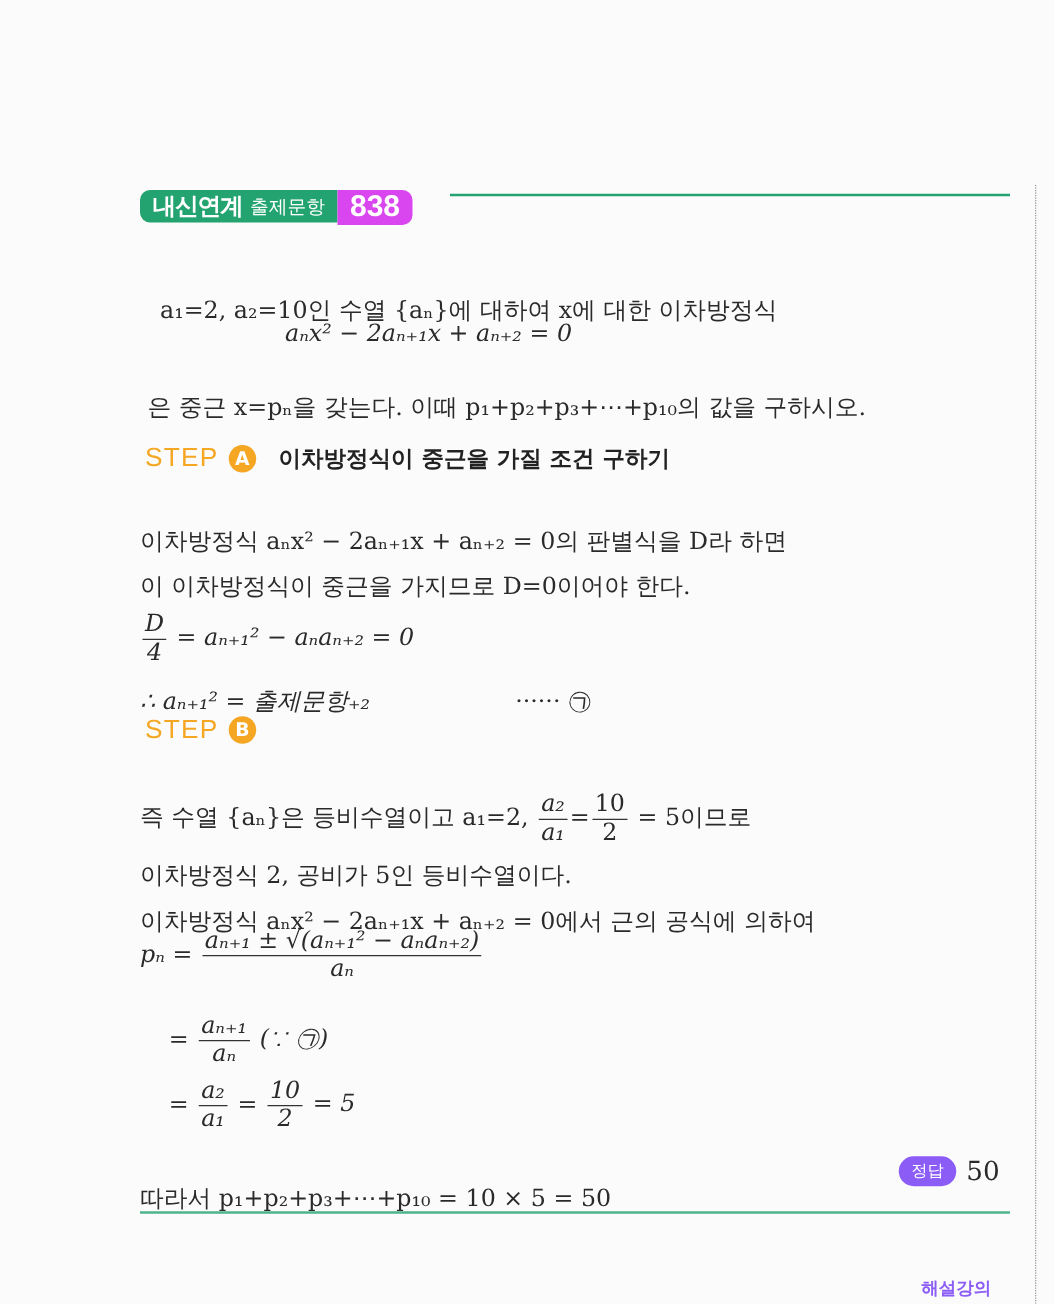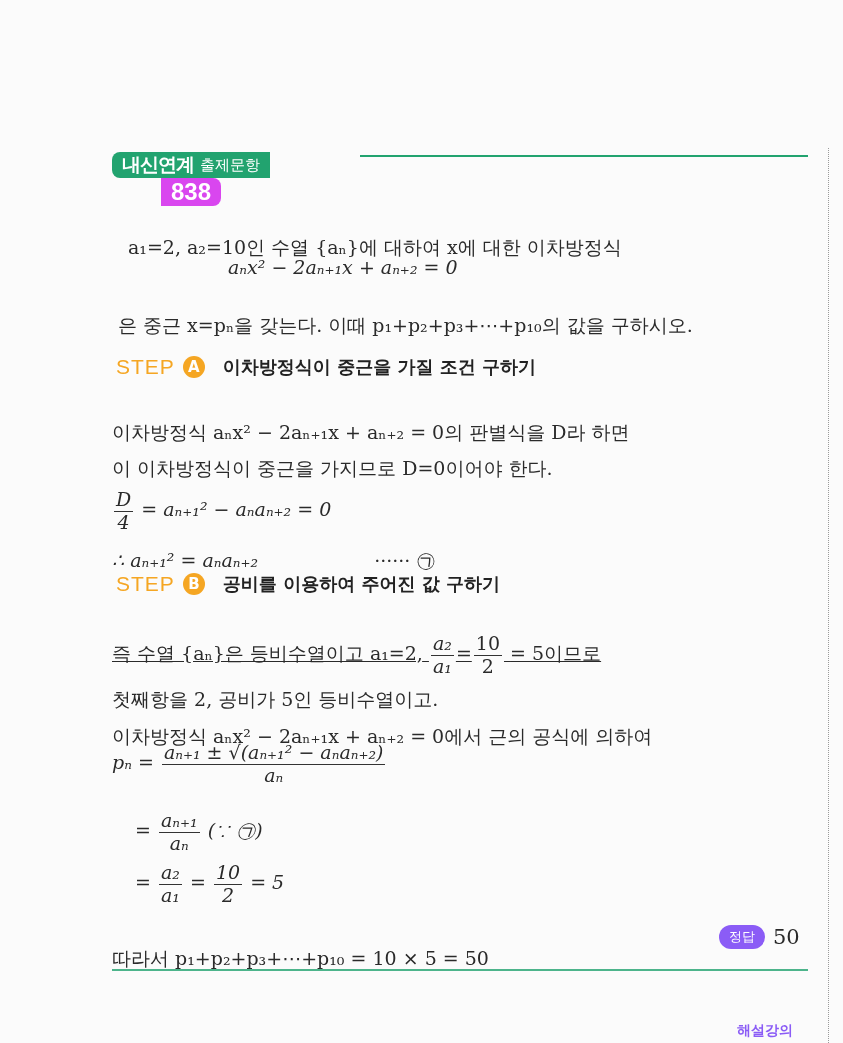--- a/index.html
+++ b/index.html
@@ -1,19 +1,19 @@
 <!DOCTYPE html>
 <html><head>
 <meta charset="utf-8">
 <style>
   html,body{margin:0;padding:0;}
   body{width:843px;height:1043px;background:#fbfbfb;position:relative;overflow:hidden;
        font-family:"DejaVu Sans","Liberation Sans",sans-serif;color:#2a2a2a;}
   .dotted-margin{position:absolute;left:828px;top:148px;height:895px;border-left:1px dotted #9a9a9a;}
-  .header{position:absolute;left:112px;top:152px;display:flex;align-items:center;height:36px;flex-direction:column;}
+  .header{position:absolute;left:112px;top:152px;display:flex;align-items:flex-start;height:36px;}
   .hdr-green{background:#22a36f;color:#fff;border-radius:8px 0 0 8px;padding:0 10px;display:flex;align-items:center;gap:6px;}
   .hdr-bold{font-weight:bold;font-size:19px;letter-spacing:-1px;}
   .hdr-sub{font-size:15px;}
   .hdr-num{background:#d946ef;color:#fff;font-weight:bold;font-size:24px;padding:0 10px;border-radius:0 8px 8px 0;display:flex;align-items:center;font-family:"Liberation Sans",sans-serif;}
   .hdr-line{position:absolute;left:360px;top:155px;width:448px;height:2px;background:#22a36f;}
   .line{position:absolute;left:0;white-space:nowrap;font-size:19px;}
   .m{font-family:"DejaVu Serif","Liberation Serif",serif;font-style:italic;}
   .n{font-family:"DejaVu Serif","Liberation Serif",serif;margin-top:21px;}
   .step{position:absolute;left:116px;display:flex;align-items:center;gap:8px;}
   .step-lbl{color:#f5a623;font-size:21px;font-family:"Liberation Sans",sans-serif;letter-spacing:1px;}
@@ -53,35 +53,34 @@
   <span class="step-circ">A</span>
   <span class="step-title">이차방정식이 중근을 가질 조건 구하기</span>
 </div>
 <div class="line n" style="left:112px;top:399px;">이차방정식 aₙx² − 2aₙ₊₁x + aₙ₊₂ = 0의 판별식을 D라 하면</div>
 <div class="line n" style="left:112px;top:435px;">이 이차방정식이 중근을 가지므로 D=0이어야 한다.</div>
 <div class="line n" style="left:112px;top:468px;">
   <span class="frac m"><span class="num">D</span><span>4</span></span>
   <span class="m">= aₙ₊₁² − aₙaₙ₊₂ = 0</span>
 </div>
 <div class="line n" style="left:112px;top:527px;">
-  <span class="m">∴ aₙ₊₁² = aₙaₙ₊₂</span>
+  <span class="m">∴ aₙ₊₁² = 출제문항₊₂</span>
   <span style="margin-left:110px;">······ ㉠</span>
 </div>
 
 <div class="step" style="top:572px;">
   <span class="step-lbl">STEP</span>
   <span class="step-circ">B</span>
-  <span class="step-title">공비를 이용하여 주어진 값 구하기</span>
 </div>
-<div class="line n" style="left:112px;top:612px;text-decoration:underline;">
+<div class="line n" style="left:112px;top:612px;">
   <span>즉 수열 {aₙ}은 등비수열이고 a₁=2,</span>
   <span class="frac m"><span class="num">a₂</span><span>a₁</span></span>=<span class="frac n"><span class="num">10</span><span>2</span></span>
   <span>= 5이므로</span>
 </div>
-<div class="line n" style="left:112px;top:666px;">첫째항을 2, 공비가 5인 등비수열이고.</div>
+<div class="line n" style="left:112px;top:666px;">이차방정식 2, 공비가 5인 등비수열이다.</div>
 <div class="line n" style="left:112px;top:703px;">이차방정식 aₙx² − 2aₙ₊₁x + aₙ₊₂ = 0에서 근의 공식에 의하여</div>
 <div class="line m" style="left:112px;top:742px;">
   <span>pₙ =</span>
   <span class="frac"><span class="num">aₙ₊₁ ± √(aₙ₊₁² − aₙaₙ₊₂)</span><span>aₙ</span></span>
 </div>
 <div class="line m" style="left:135px;top:810px;">
   = <span class="frac"><span class="num">aₙ₊₁</span><span>aₙ</span></span>
   <span class="n">(∵ ㉠)</span>
 </div>
 <div class="line m" style="left:135px;top:862px;">

